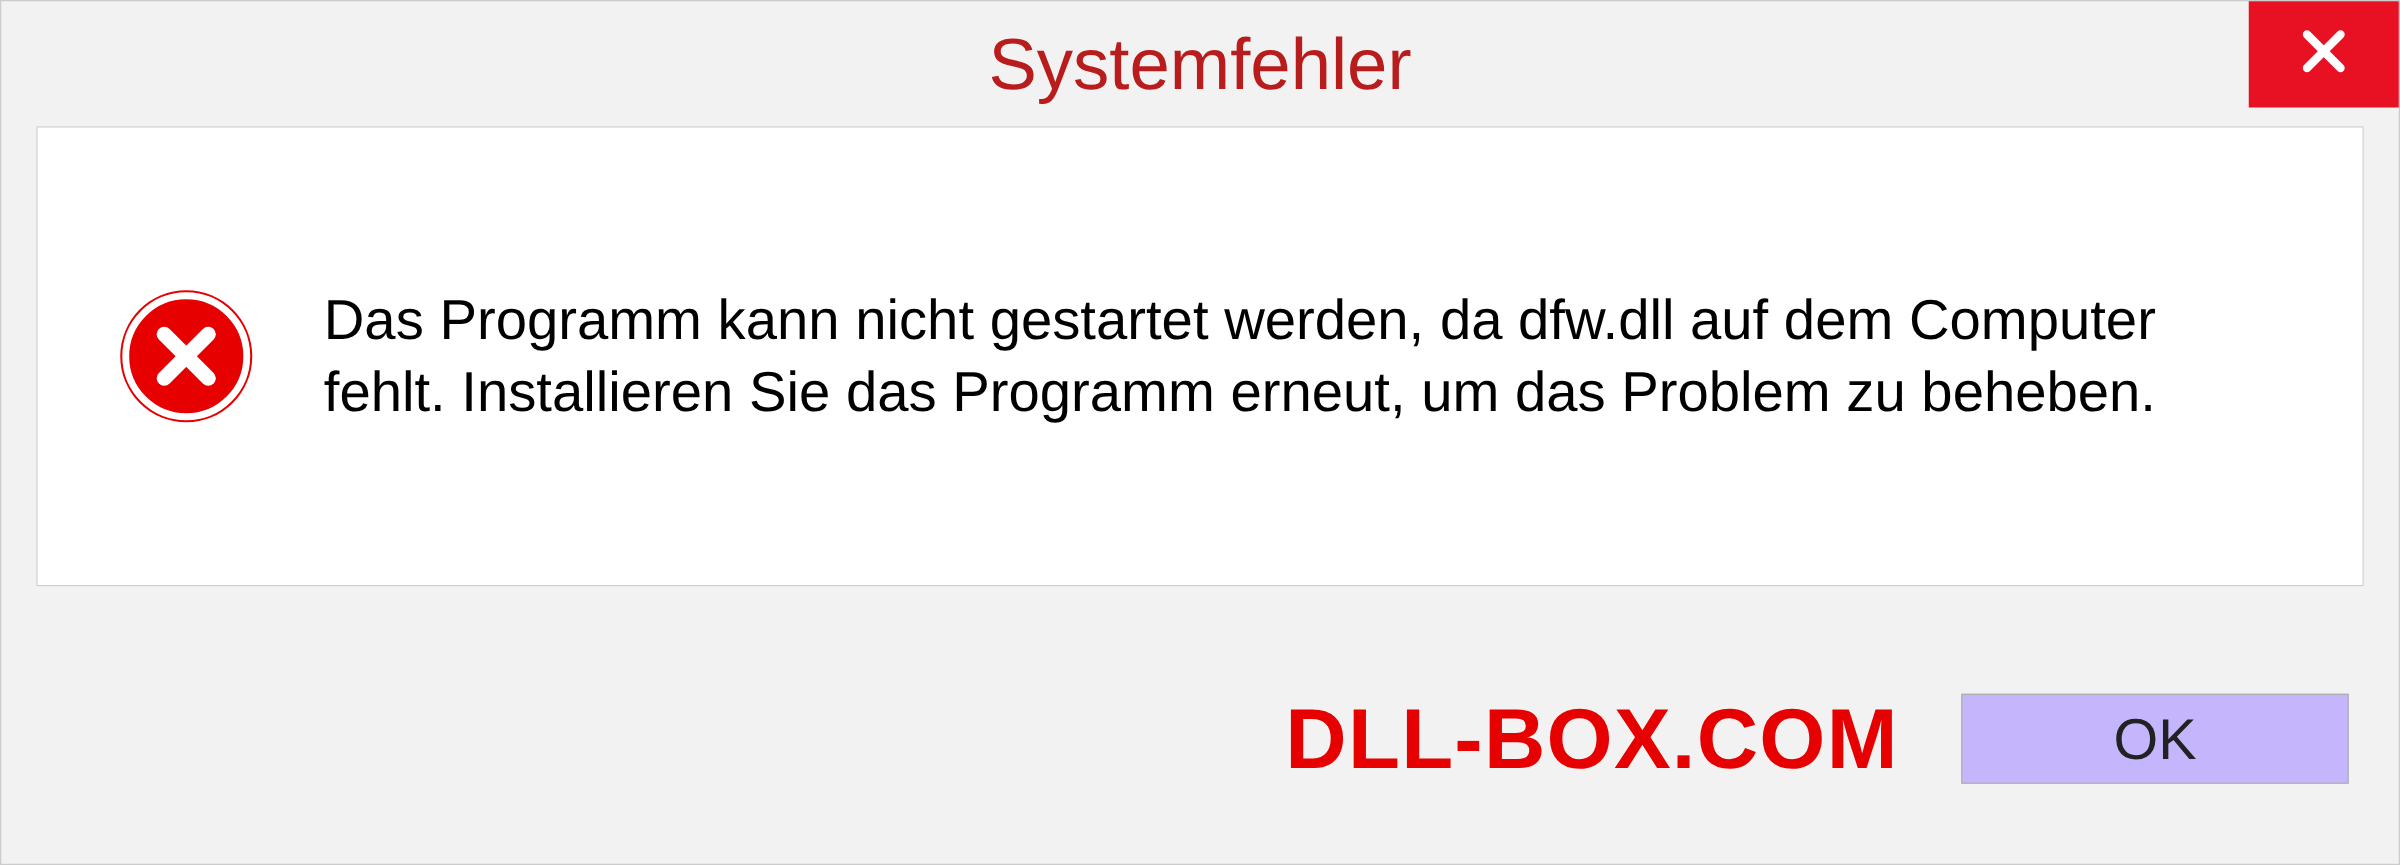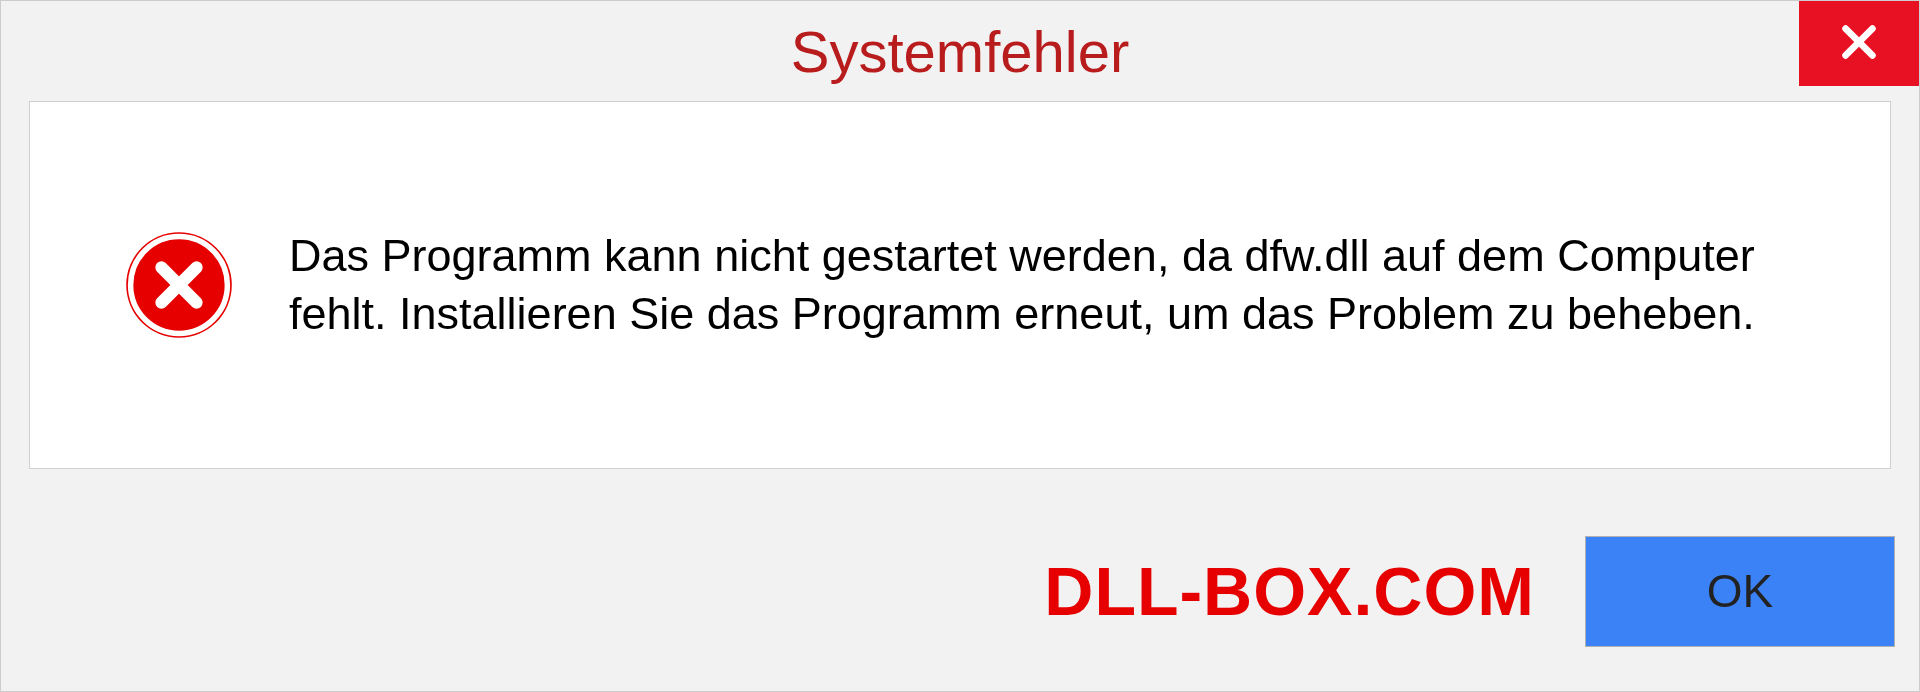--- a/index.html
+++ b/index.html
@@ -51,21 +51,21 @@
       width: 46px;
       height: 46px;
     }
     .content-box {
       margin: 0 28px;
       background: #fff;
       border: 1px solid #d0d0d0;
       height: 368px;
       display: flex;
       align-items: center;
-      padding: 0 94px;
+      padding: 0 64px;
       gap: 55px;
     }
     .error-icon {
       flex-shrink: 0;
       width: 110px;
       height: 110px;
       display: flex;
       align-items: center;
       justify-content: center;
     }
@@ -81,34 +81,34 @@
     }
     .footer {
       position: absolute;
       bottom: 0;
       left: 0;
       right: 0;
       height: 200px;
       display: flex;
       align-items: center;
       justify-content: flex-end;
-      padding: 0 24px;
+      padding: 0 40px;
       gap: 50px;
     }
     .watermark {
       font-size: 68px;
       font-weight: 900;
       color: #e60000;
       letter-spacing: 1px;
       font-family: Arial, sans-serif;
     }
     .ok-btn {
       width: 310px;
-      height: 111px;
-      background: #3b82f6;
+      height: 72px;
+      background: #c4b5fd;
       border: 1px solid #b0b0b0;
       font-size: 46px;
       font-family: inherit;
       color: #222;
       cursor: pointer;
       display: flex;
       align-items: center;
       justify-content: center;
     }
   </style>

